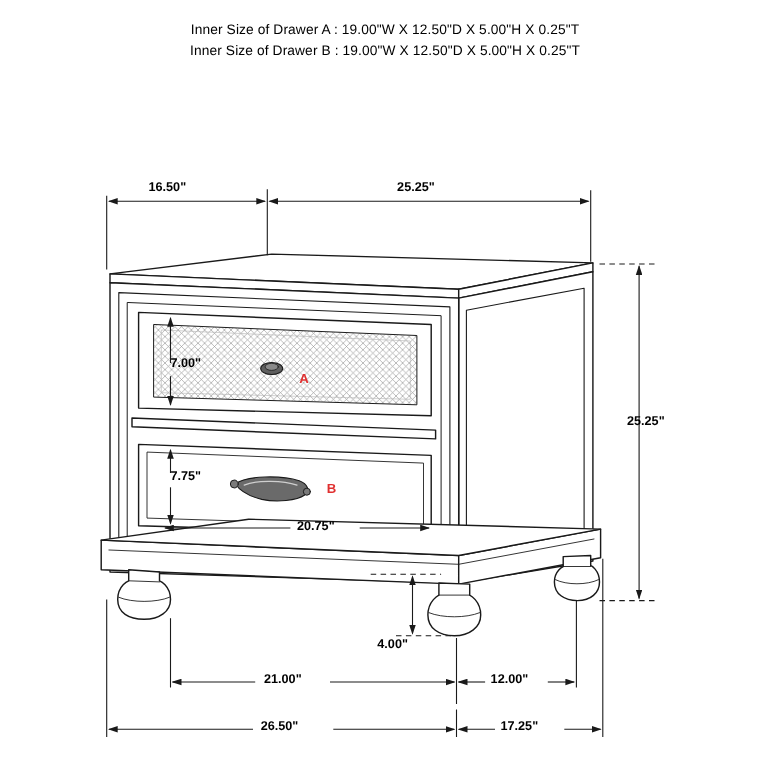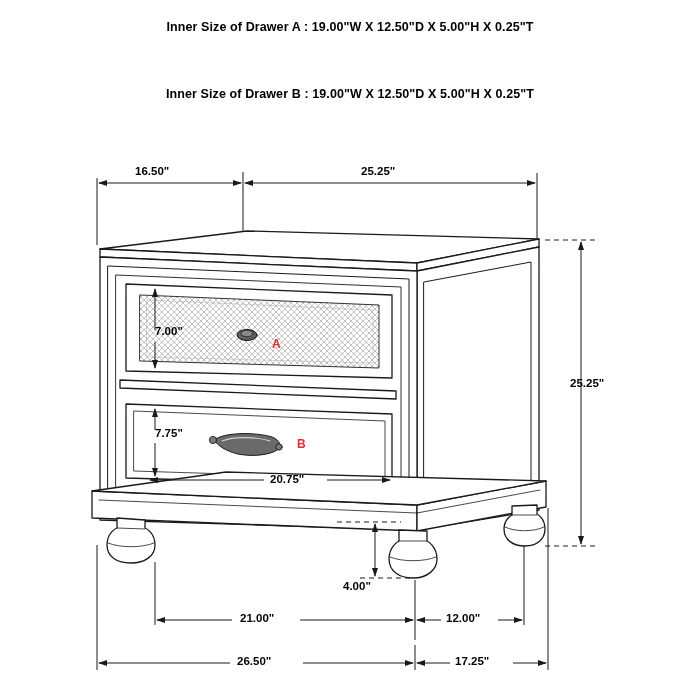--- a/index.html
+++ b/index.html
@@ -16,26 +16,26 @@
     height: 700px;
     background: #ffffff;
     overflow: hidden;
   }
   .hdr {
     position: absolute;
     left: 0;
     width: 700px;
     text-align: center;
     font-size: 12.5px;
-    font-weight: bold;
+    font-weight: normal;
     color: #000000;
     letter-spacing: 0.1px;
   }
   #hdr1 { top: 20px; }
-  #hdr2 { top: 39px; margin-top: 48px; }
+  #hdr2 { top: 39px; }
 
   svg.layer {
     position: absolute;
     left: 0;
     top: 0;
     width: 700px;
     height: 700px;
   }
   .dimtxt {
     position: absolute;

